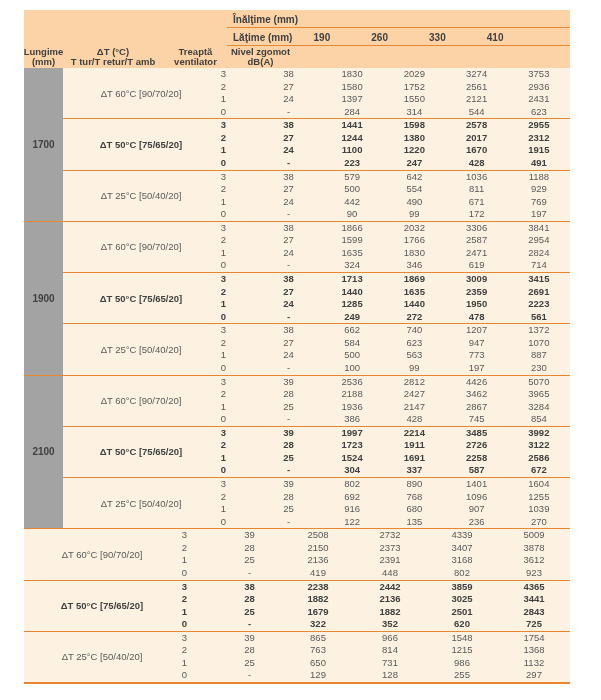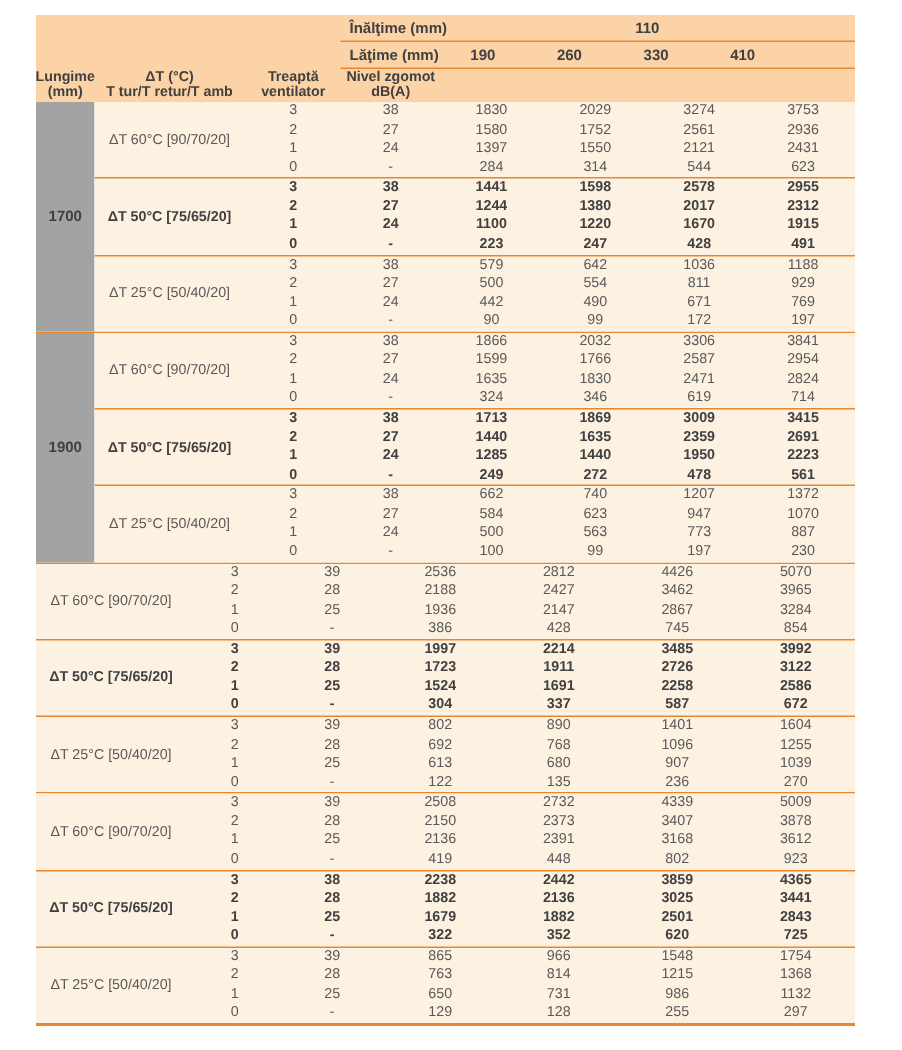--- a/index.html
+++ b/index.html
@@ -30,39 +30,38 @@
   
   .tbody { border-bottom: 2px solid #E8872F; }
   .group { display: flex; }
   .group + .group { border-top: 1.5px solid #E8872F; }
   .lungime-cell { width: 39px; background: #a3a3a3; display: flex; align-items: center;
                   justify-content: center; font-size: 10px; font-weight: bold; color: #404040; }
   .subgroups { flex: 1; background: #FDF2E2; }
   .subgroup { display: flex; }
   .subgroup + .subgroup { border-top: 1.5px solid #E8872F; }
   .dt-label { width: 100px; display: flex; align-items: center; justify-content: center;
-              font-size: 9.5px; color: #595959; white-space: nowrap; }
+              font-size: 9.5px; color: #595959; white-space: nowrap; margin-left: 28px; }
   .rows { flex: 1; display: flex; flex-direction: column; }
   .data-row { display: flex; height: 12.57px; }
   .cell { font-size: 9.5px; color: #595959; text-align: center; line-height: 12.9px; }
   .cell.treapta { width: 65px; }
   .cell.noise { width: 65px; }
   .cell.value { flex: 1; }
   .subgroup.bold .dt-label,
   .subgroup.bold .cell { font-weight: bold; color: #404040; }
 </style>
 </head>
 <body>
 
 <div class="table-wrap">
 
   <div class="thead">
     <div class="hrowA">
       <div class="hlabel">Înălţime (mm)</div>
-      <div class="hspan">110</div>
     </div>
     <div class="underline uA"></div>
     <div class="hrowB">
       <div class="hlabel">Lăţime (mm)</div>
       <div class="wvals">
         <div>190</div>
         <div>260</div>
         <div>330</div>
         <div>410</div>
       </div>
@@ -315,20 +314,21 @@
     <div class="cell value">100</div>
     <div class="cell value">99</div>
     <div class="cell value">197</div>
     <div class="cell value">230</div>
   </div>
             </div>
   </div>
         </div>
   </div>
       <div class="group">
+    <div class="lungime-cell">2100</div>
     <div class="subgroups">
           <div class="subgroup">
     <div class="dt-label">ΔT 60°C [90/70/20]</div>
     <div class="rows">
               <div class="data-row">
     <div class="cell treapta">3</div>
     <div class="cell noise">39</div>
     <div class="cell value">2536</div>
     <div class="cell value">2812</div>
     <div class="cell value">4426</div>
@@ -412,21 +412,21 @@
     <div class="cell treapta">2</div>
     <div class="cell noise">28</div>
     <div class="cell value">692</div>
     <div class="cell value">768</div>
     <div class="cell value">1096</div>
     <div class="cell value">1255</div>
   </div>
               <div class="data-row">
     <div class="cell treapta">1</div>
     <div class="cell noise">25</div>
-    <div class="cell value">613</div>
+    <div class="cell value">916</div>
     <div class="cell value">680</div>
     <div class="cell value">907</div>
     <div class="cell value">1039</div>
   </div>
               <div class="data-row">
     <div class="cell treapta">0</div>
     <div class="cell noise">-</div>
     <div class="cell value">122</div>
     <div class="cell value">135</div>
     <div class="cell value">236</div>

